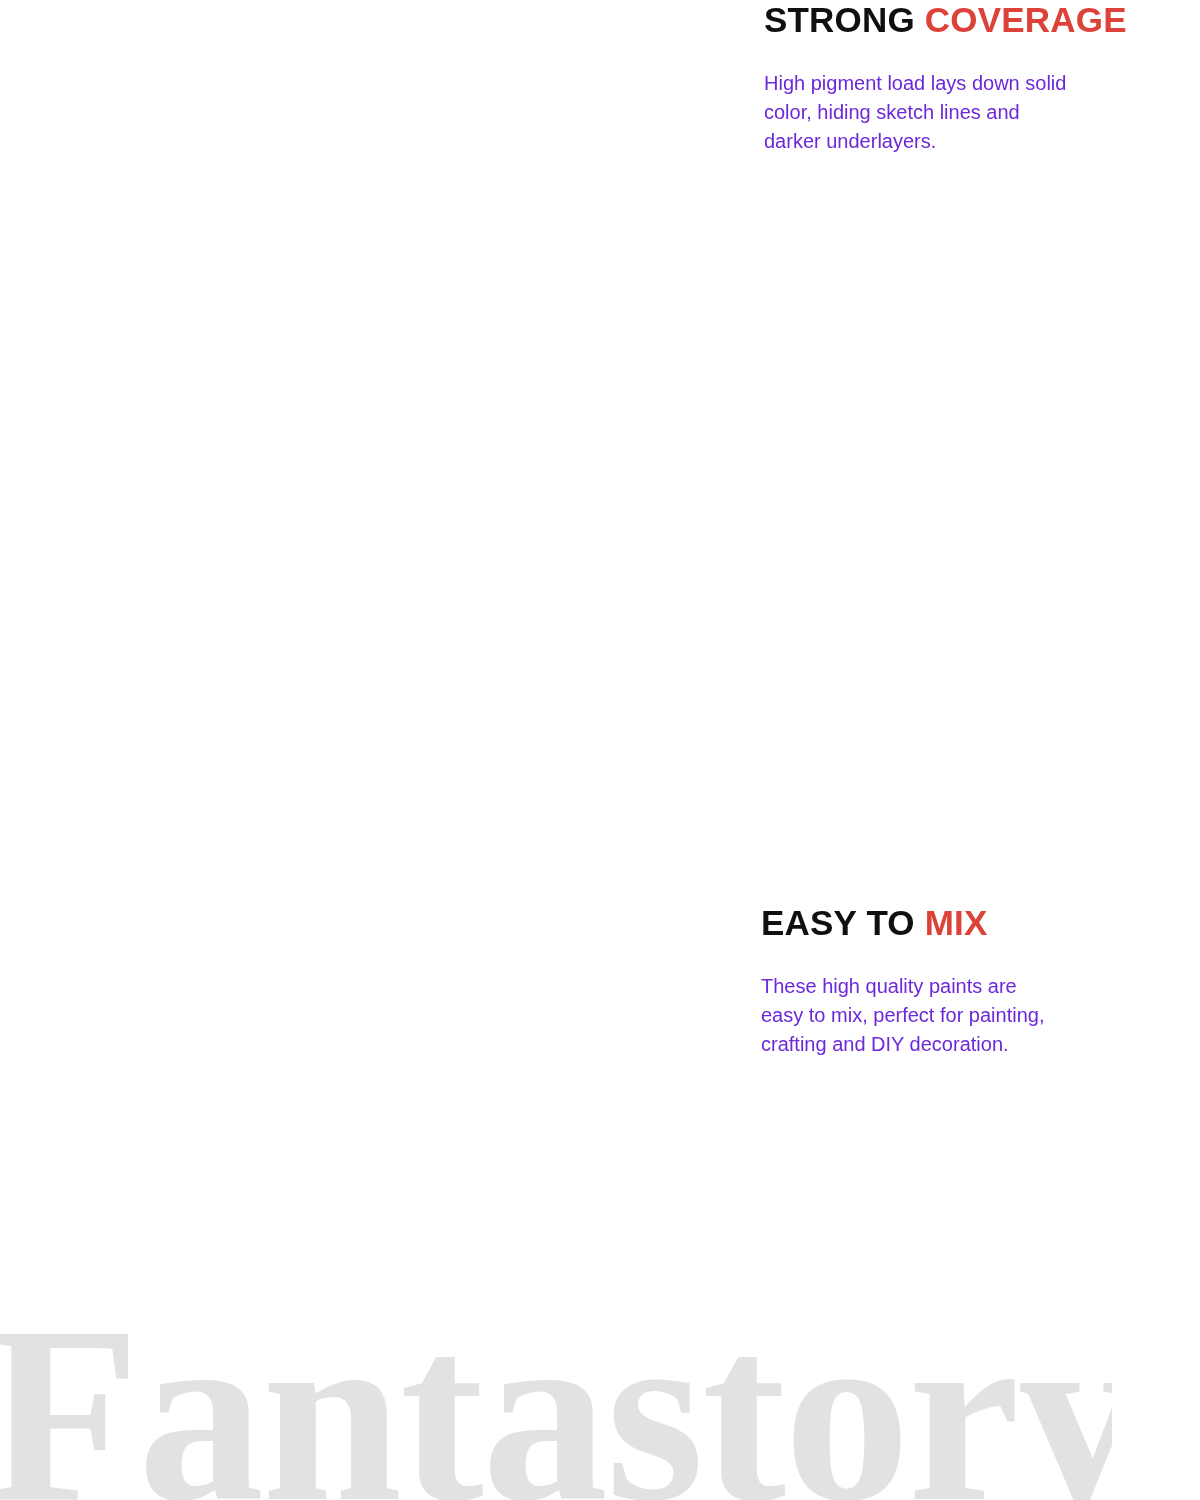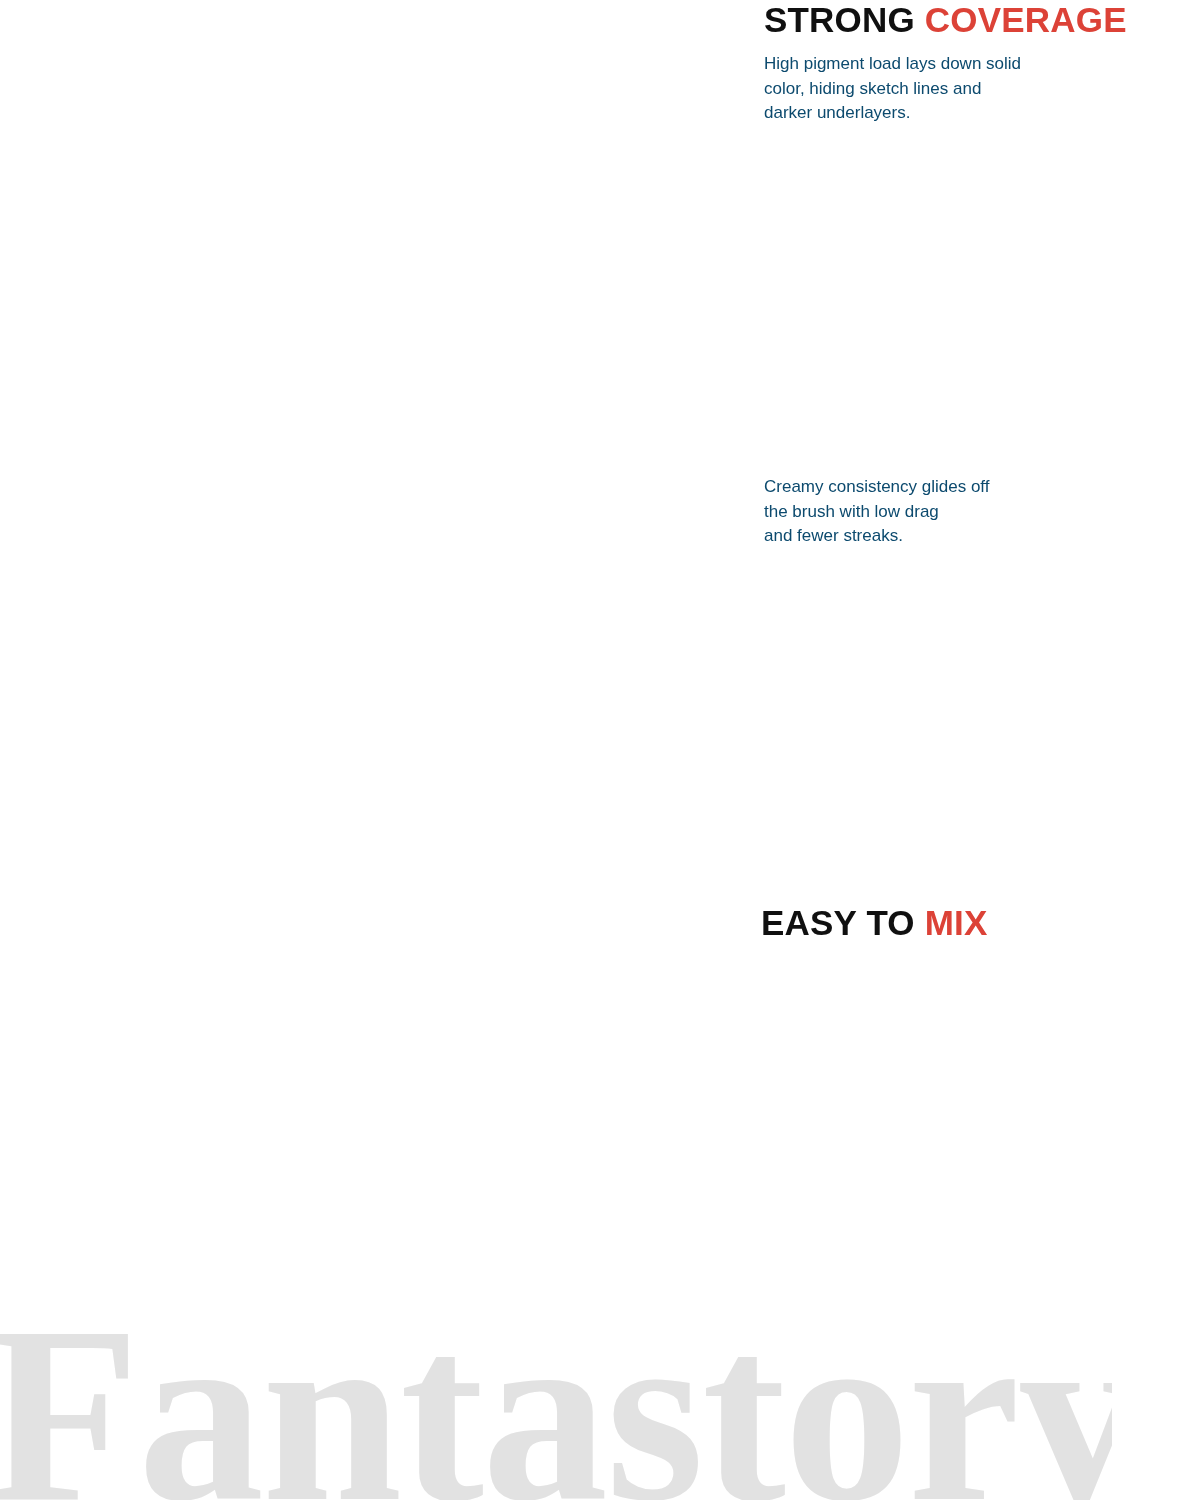--- a/index.html
+++ b/index.html
@@ -35,24 +35,24 @@
   .headline {
     font-size:35px;
     font-weight:bold;
     letter-spacing:0.2px;
     color:#101010;
     line-height:1.12;
     white-space:nowrap;
   }
   .headline .accent { color:#DC4237; }
   .body-copy {
-    margin-top:13px;
-    font-size:17px;
+    margin-top:30px;
+    font-size:20px;
     line-height:1.45;
-    color:#0c4a6e;
+    color:#6d28d9;
     white-space:pre-line;
     font-weight:normal;
   }
 
   
   .paper {
     position:absolute; inset:0;
     background:
       radial-gradient(circle at 18% 12%, rgba(0,0,0,0.022) 0 1px, transparent 1.4px),
       radial-gradient(circle at 62% 38%, rgba(0,0,0,0.02) 0 1px, transparent 1.4px),
@@ -225,23 +225,20 @@
         <div class="ribbon" style="left:416px; top:244px; width:380px; height:250px; border:12px solid #2a9ddb; border-radius:52% 48% 46% 54%; transform:rotate(-16deg);"></div>
 
         <div class="ribbon" style="left:596px; top:176px; width:106px; height:30px; background:#1f8f52; border-radius:20px; transform:rotate(12deg);"></div>
         <div class="ribbon" style="left:618px; top:262px; width:96px;  height:30px; background:#f2c811; border-radius:20px; transform:rotate(-14deg);"></div>
         <div class="ribbon" style="left:612px; top:300px; width:96px;  height:22px; background:#2a9ddb; border-radius:20px; transform:rotate(-6deg);"></div>
         <div class="ribbon" style="left:466px; top:40px;  width:58px;  height:46px; background:#1f9a4c; border-radius:50% 50% 44% 56%;"></div>
         <div class="ribbon" style="left:300px; top:44px;  width:46px;  height:38px; background:#2aa055; border-radius:50%;"></div>
       </div>
     </div>
     <div class="copy">
-      <p class="body-copy">Creamy consistency glides off
-the brush with low drag
-and fewer streaks.</p>
     </div>
   </div>
 
   <div class="feature indent" style="top:903px; height:419px;">
     <div class="media">
       <div class="paper"></div>
       <div class="marble-wrap">
         <div class="marble">
 
           <div class="mb-layer" style="left:28px; top:14px; width:392px; height:300px; background:radial-gradient(ellipse at 55% 45%, #ffffff 0%, #f6f9fa 58%, #e7eef1 100%); border-radius:52% 48% 46% 54% / 50% 54% 46% 50%;"></div>
@@ -271,20 +268,23 @@
 
           <div class="mb-layer" style="left:86px; top:34px; width:180px; height:40px; background:linear-gradient(180deg,rgba(255,255,255,.85),rgba(255,255,255,0)); border-radius:50%; transform:rotate(-12deg);"></div>
           <div class="mb-layer" style="left:46px; top:120px; width:44px; height:104px; background:linear-gradient(180deg,rgba(255,255,255,.55),rgba(255,255,255,0)); border-radius:50%; transform:rotate(8deg);"></div>
         </div>
       </div>
     </div>
     <div class="copy">
       <h2 class="headline">
         <span>EASY TO </span><span class="accent">MIX</span>
       </h2>
+      <p class="body-copy">These high quality paints are
+easy to mix, perfect for painting,
+crafting and DIY decoration.</p>
     </div>
   </div>
 
   <div class="footer">
     <div class="watermark">Fantastory</div>
   </div>
 
 </div>
 
 </body></html>

